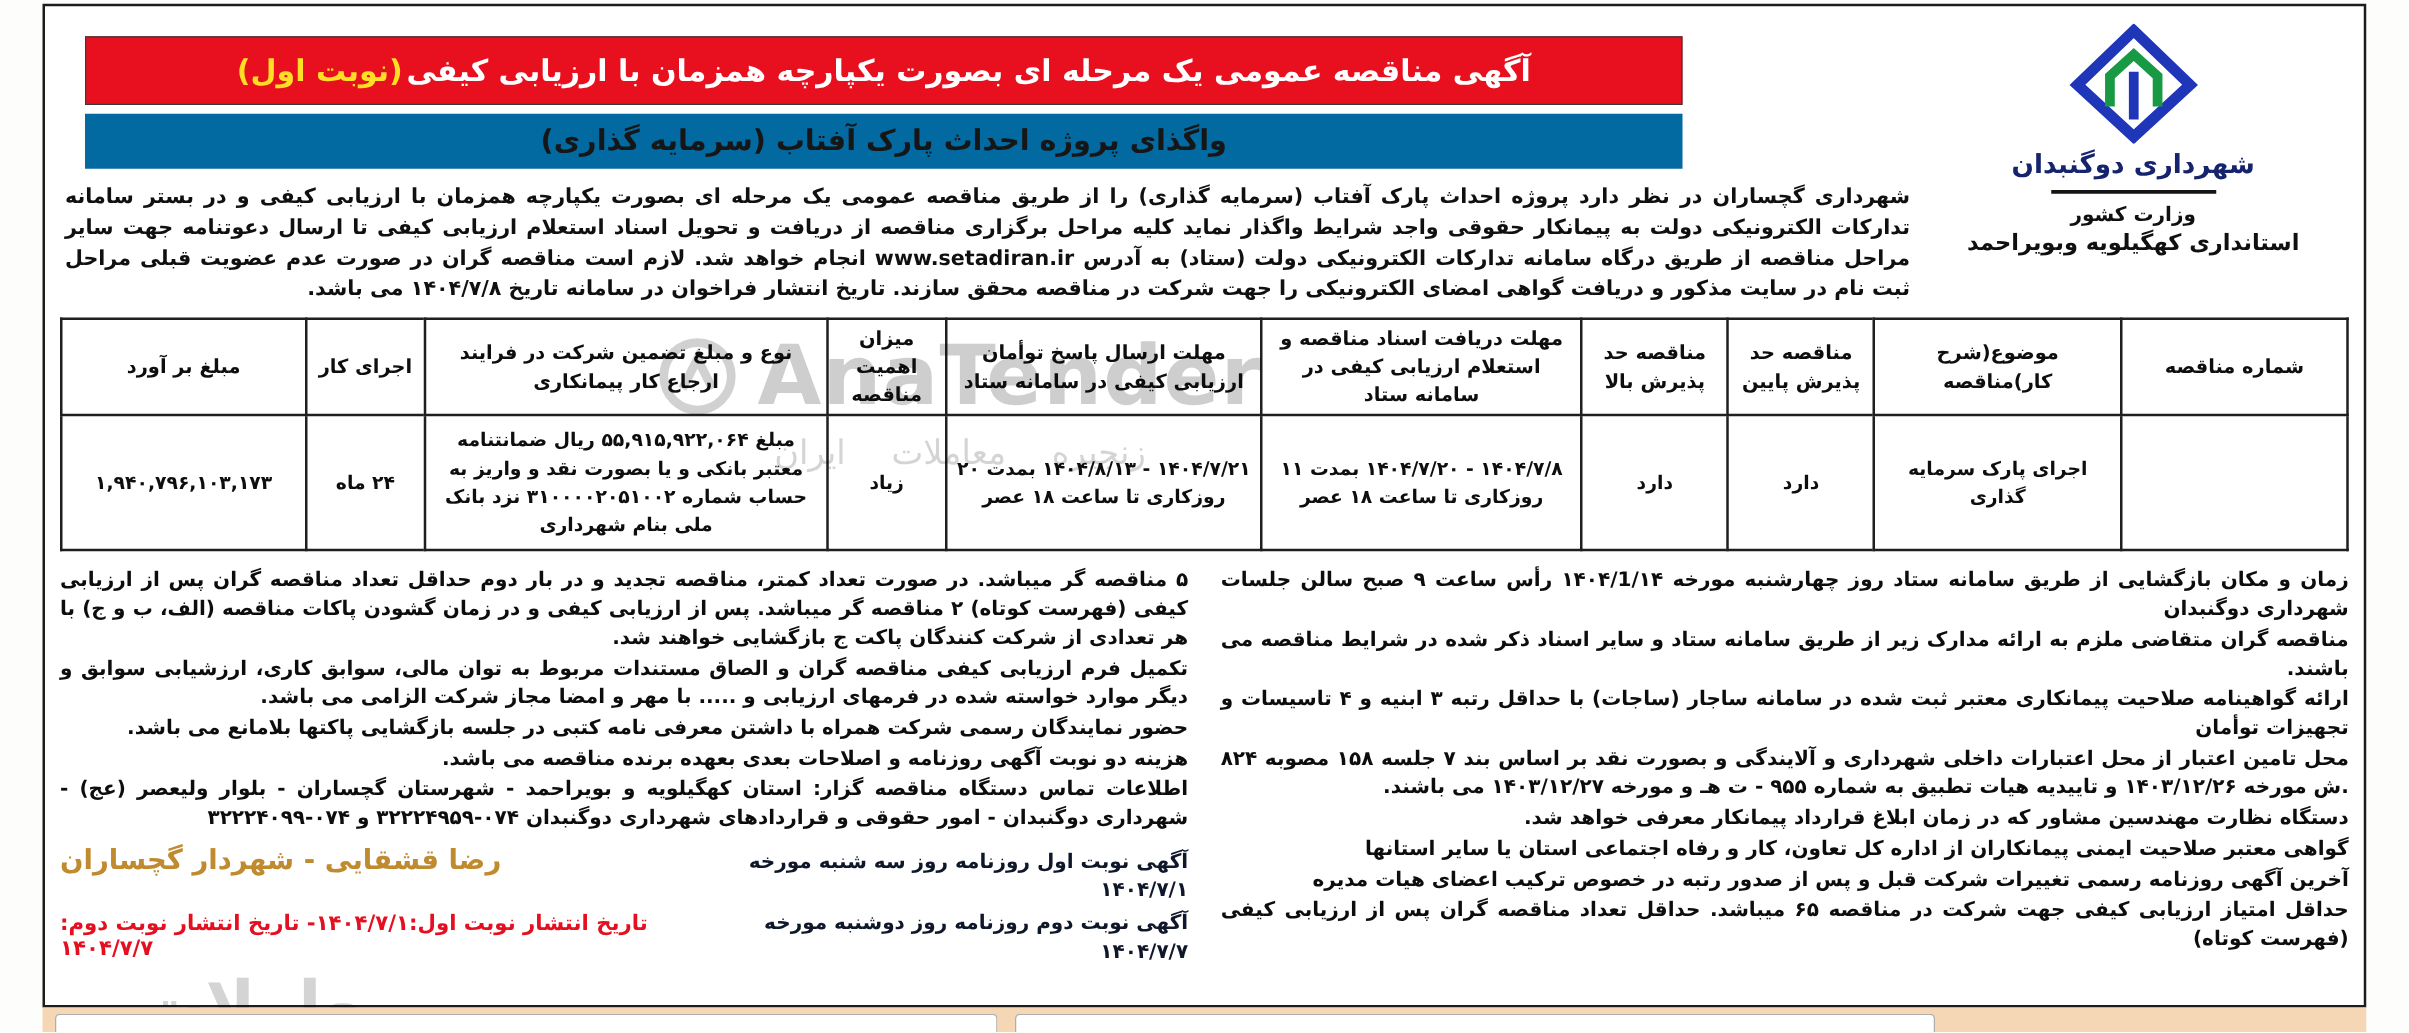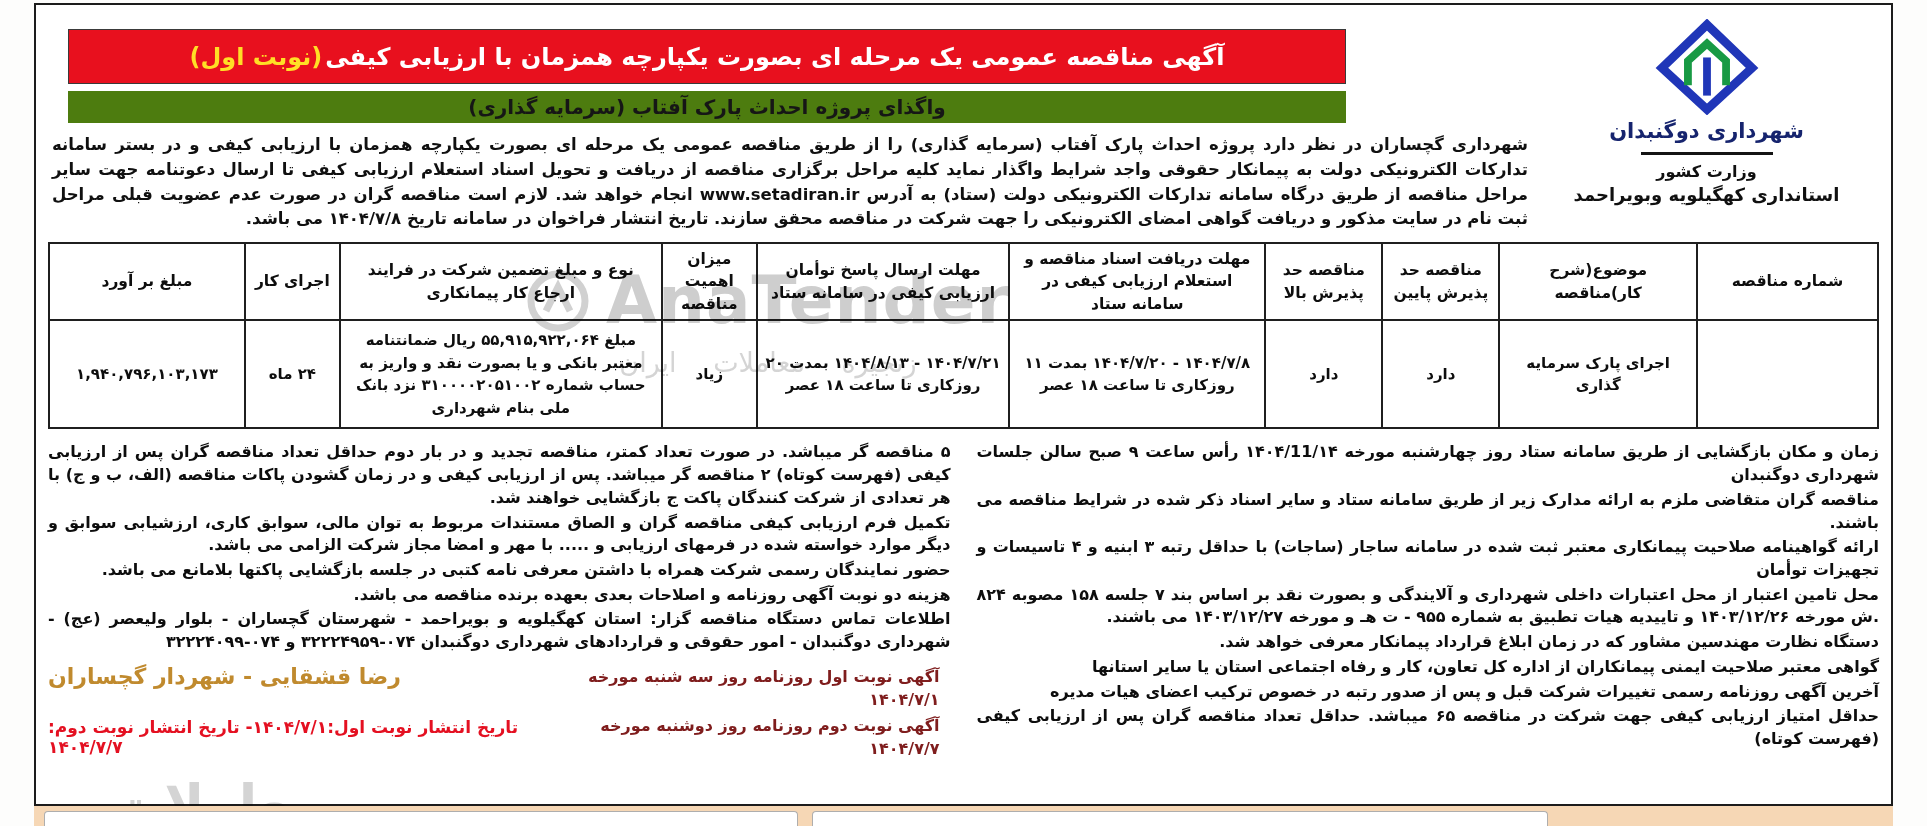--- a/index.html
+++ b/index.html
@@ -18,42 +18,42 @@
   .muni-name { margin-top:4px; font-size:21px; font-weight:700; color:#16246e; }
   .logo-divider { width:132px; border-top:3px solid #141414; margin:9px 0 7px; }
   .ministry { font-size:16px; font-weight:700; color:#101010; }
   .province { font-size:18px; font-weight:700; color:#101010; margin-top:3px; }
 
   .head-col { flex:1 1 auto; padding-top:12px; }
   .banner { height:55px; margin:2px 188px 0 20px; background:#e8101e; border:1px solid #3a3a3a;
             display:flex; align-items:center; justify-content:center; gap:3px; }
   .banner-title { color:#ffffff; font-size:24px; font-weight:700; white-space:nowrap;text-align:center; }
   .banner-note  { color:#ffdf26; font-size:24px; font-weight:700; white-space:nowrap; }
-  .graybar { height:32px; margin:7px 188px 0 20px; background:#4d7c0f;
+  .graybar { height:44px; margin:7px 188px 0 20px; background:#0369a1;
              display:flex; align-items:center; justify-content:center;
-             font-size:20px; font-weight:700; color:#161616; }
+             font-size:23px; font-weight:700; color:#161616; }
   .intro { margin:10px 6px 0 4px; font-size:16.5px; font-weight:700; line-height:1.5;
            text-align:justify; color:#101010; }
 
   
   .tender-table { width:100%; border-collapse:collapse; margin-top:10px; table-layout:fixed; }
   .tender-table th, .tender-table td {
       border:2px solid #1f1f1f; text-align:center; vertical-align:middle;
       padding:4px 5px; color:#0e0e0e; }
   .tender-table th { font-size:15.5px; font-weight:700; line-height:1.45; height:64px; }
   .tender-table td { font-size:15px;  font-weight:700; line-height:1.5;  height:108px; }
 
   
   .notes { display:flex; gap:26px; margin-top:10px; }
   .notes-col { flex:1 1 0; }
   .notes-col p { font-size:16px; font-weight:700; line-height:1.42; text-align:justify;
                  margin:2px 0; color:#0d0d0d; }
 
   .footer-row { display:flex; justify-content:space-between; align-items:flex-start; margin-top:8px; }
-  .announce p { font-size:16px; font-weight:700; margin:4px 11px; text-align:right; color:#7f1d1d; }
+  .announce p { font-size:16px; font-weight:700; margin:4px 0; text-align:right; color:#0f172a; }
   .sig-block { text-align:left; padding-top:2px; }
   .signature { font-size:22px; font-weight:700; color:#c08a2e; }
   .publish-dates { font-size:17px; font-weight:700; color:#e41021; margin-top:28px; }
 
   
   .watermark { position:absolute; top:262px; left:468px; width:600px; text-align:center;
                mix-blend-mode:multiply; opacity:.9; pointer-events:none; }
   .wm-row { display:flex; align-items:center; justify-content:center; gap:16px; direction:ltr; }
   .wm-brand { font-size:66px; font-weight:700; color:#c9c9c9; letter-spacing:1px; }
   .wm-sub { margin-top:8px; font-size:27px; color:#d0d0d0; letter-spacing:10px; word-spacing:28px; }
@@ -139,21 +139,21 @@
           <td>مبلغ ۵۵,۹۱۵,۹۲۲,۰۶۴ ریال ضمانتنامه معتبر بانکی و یا بصورت نقد و واریز به حساب شماره ۳۱۰۰۰۰۲۰۵۱۰۰۲ نزد بانک ملی بنام شهرداری</td>
           <td>۲۴ ماه</td>
           <td>۱,۹۴۰,۷۹۶,۱۰۳,۱۷۳</td>
         </tr>
       </tbody>
     </table>
 
     <div class="notes">
 
       <div class="notes-col">
-        <p>زمان و مکان بازگشایی از طریق سامانه ستاد روز چهارشنبه مورخه ۱۴۰۴/11/۱۴ رأس ساعت ۹ صبح سالن جلسات شهرداری دوگنبدان</p>
+        <p>زمان و مکان بازگشایی از طریق سامانه ستاد روز چهارشنبه مورخه ۱۴۰۴/1/۱۴ رأس ساعت ۹ صبح سالن جلسات شهرداری دوگنبدان</p>
         <p>مناقصه گران متقاضی ملزم به ارائه مدارک زیر از طریق سامانه ستاد و سایر اسناد ذکر شده در شرایط مناقصه می باشند.</p>
         <p>ارائه گواهینامه صلاحیت پیمانکاری معتبر ثبت شده در سامانه ساجار (ساجات) با حداقل رتبه ۳ ابنیه و ۴ تاسیسات و تجهیزات توأمان</p>
         <p>محل تامین اعتبار از محل اعتبارات داخلی شهرداری و آلایندگی و بصورت نقد بر اساس بند ۷ جلسه ۱۵۸ مصوبه ۸۲۴ .ش مورخه ۱۴۰۳/۱۲/۲۶ و تاییدیه هیات تطبیق به شماره ۹۵۵ - ت هـ و مورخه ۱۴۰۳/۱۲/۲۷ می باشند.</p>
         <p>دستگاه نظارت مهندسین مشاور که در زمان ابلاغ قرارداد پیمانکار معرفی خواهد شد.</p>
         <p>گواهی معتبر صلاحیت ایمنی پیمانکاران از اداره کل تعاون، کار و رفاه اجتماعی استان یا سایر استانها</p>
         <p>آخرین آگهی روزنامه رسمی تغییرات شرکت قبل و پس از صدور رتبه در خصوص ترکیب اعضای هیات مدیره</p>
         <p>حداقل امتیاز ارزیابی کیفی جهت شرکت در مناقصه ۶۵ میباشد. حداقل تعداد مناقصه گران پس از ارزیابی کیفی (فهرست کوتاه)</p>
       </div>
 
       <div class="notes-col">

